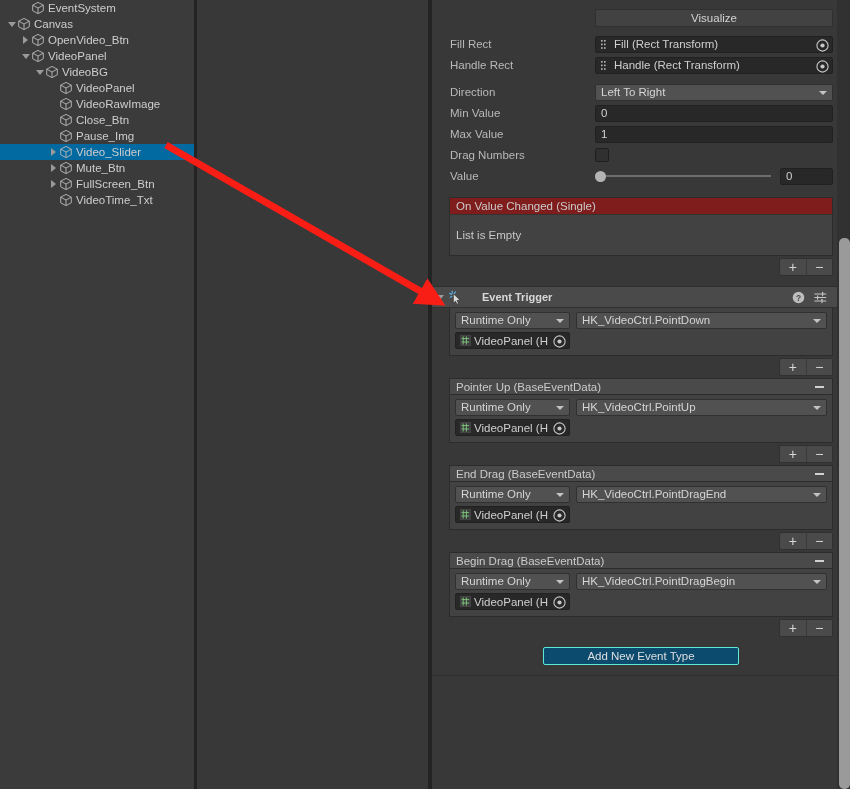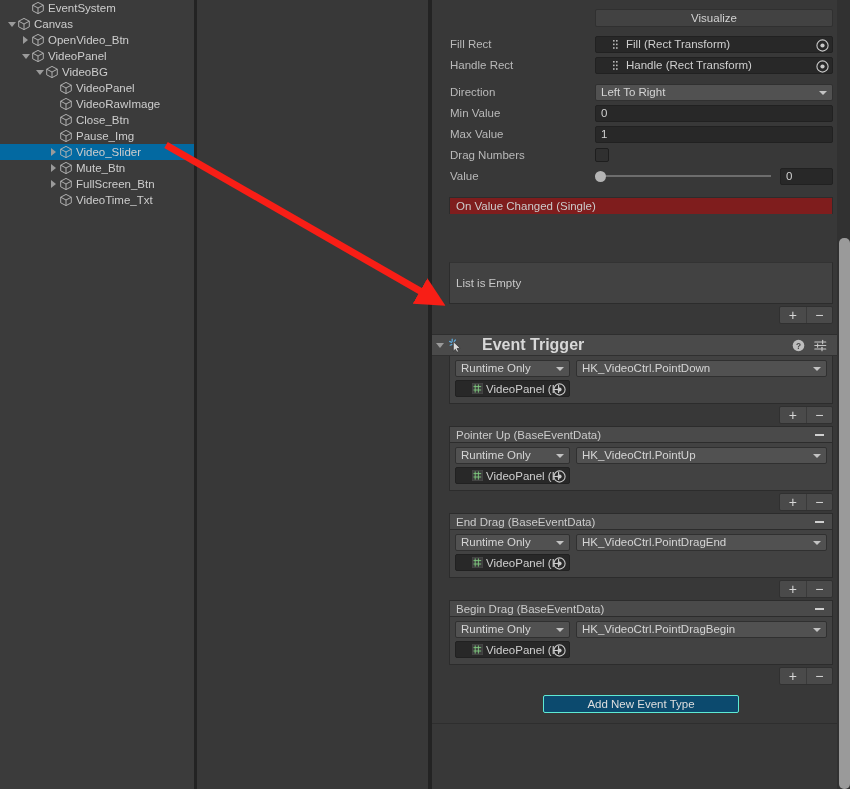--- a/index.html
+++ b/index.html
@@ -55,21 +55,21 @@
 
   .btn-wide {
     display:block; text-align:center; color:#d2d2d2;
     background:#424242; border:1px solid #303030; border-radius:2px;
     height:18px; line-height:16px; font-size:11.5px;
   }
 
   .objfield {
     position:relative; height:17px; background:#282828;
     border:1px solid #212121; border-radius:2px;
-    display:flex; align-items:center; padding-left:16px;
+    display:flex; align-items:center; padding-left:4px;
     color:#cfcfcf; font-size:11.5px; overflow:hidden;
   }
   .objfield .txt { flex:1 1 auto; overflow:hidden; white-space:nowrap; }
   .target-dot {
     position:absolute; right:3px; top:2px; width:13px; height:13px;
   }
   .rt-icon { width:12px; height:11px; flex:0 0 12px; margin-right:2px; }
 
   .dropdown {
     position:relative; height:17px; background:#515151;
@@ -107,21 +107,21 @@
   }
 
   
   .evtbox { margin:0 17px 0 17px; }
   .evtbox-hdr {
     background:#7f1d1d; border:1px solid #2c2c2c; border-bottom:none;
     height:17px; line-height:16px; padding-left:6px; color:#cbcbcb; font-size:11.5px;
     position:relative;
   }
   .evtbox-body {
-    background:#424242; border:1px solid #2c2c2c; border-top:1px solid #333;margin-top:48px;
+    background:#424242; border:1px solid #2c2c2c; border-top:1px solid #333;
   }
   .empty-note { padding:14px 0 14px 6px; color:#c8c8c8; font-size:11.5px; }
 
   .plusminus {
     display:flex; justify-content:flex-end; align-items:center;
     height:22px;
   }
   .pm-box {
     background:#4a4a4a; border:1px solid #303030; border-radius:2px;
     display:flex; height:18px; width:54px;
@@ -135,21 +135,21 @@
   
   .comp-hdr {
     position:relative; height:22px; background:#4a4a4a;
     border-top:1px solid #2e2e2e; border-bottom:1px solid #303030;
     display:flex; align-items:center;
   }
   .comp-hdr .fold {
     width:16px; height:22px; display:flex; align-items:center; justify-content:center;
   }
   .comp-hdr .cicon { width:16px; height:16px; margin-right:0px; }
-  .comp-hdr .ctitle { margin-left:18px; font-size:16px; color:#d8d8d8; font-weight:bold; }
+  .comp-hdr .ctitle { margin-left:18px; font-size:11px; color:#d8d8d8; font-weight:bold; }
   .comp-hdr .hicons {
     position:absolute; right:9px; top:0; height:22px;
     display:flex; align-items:center; gap:9px;
   }
 
   
   .trig { margin:0 17px 0 17px; }
   .trig-hdr {
     position:relative; background:#4a4a4a; border:1px solid #2c2c2c;
     height:17px; line-height:16px; padding-left:6px; color:#cbcbcb; font-size:11.5px;

